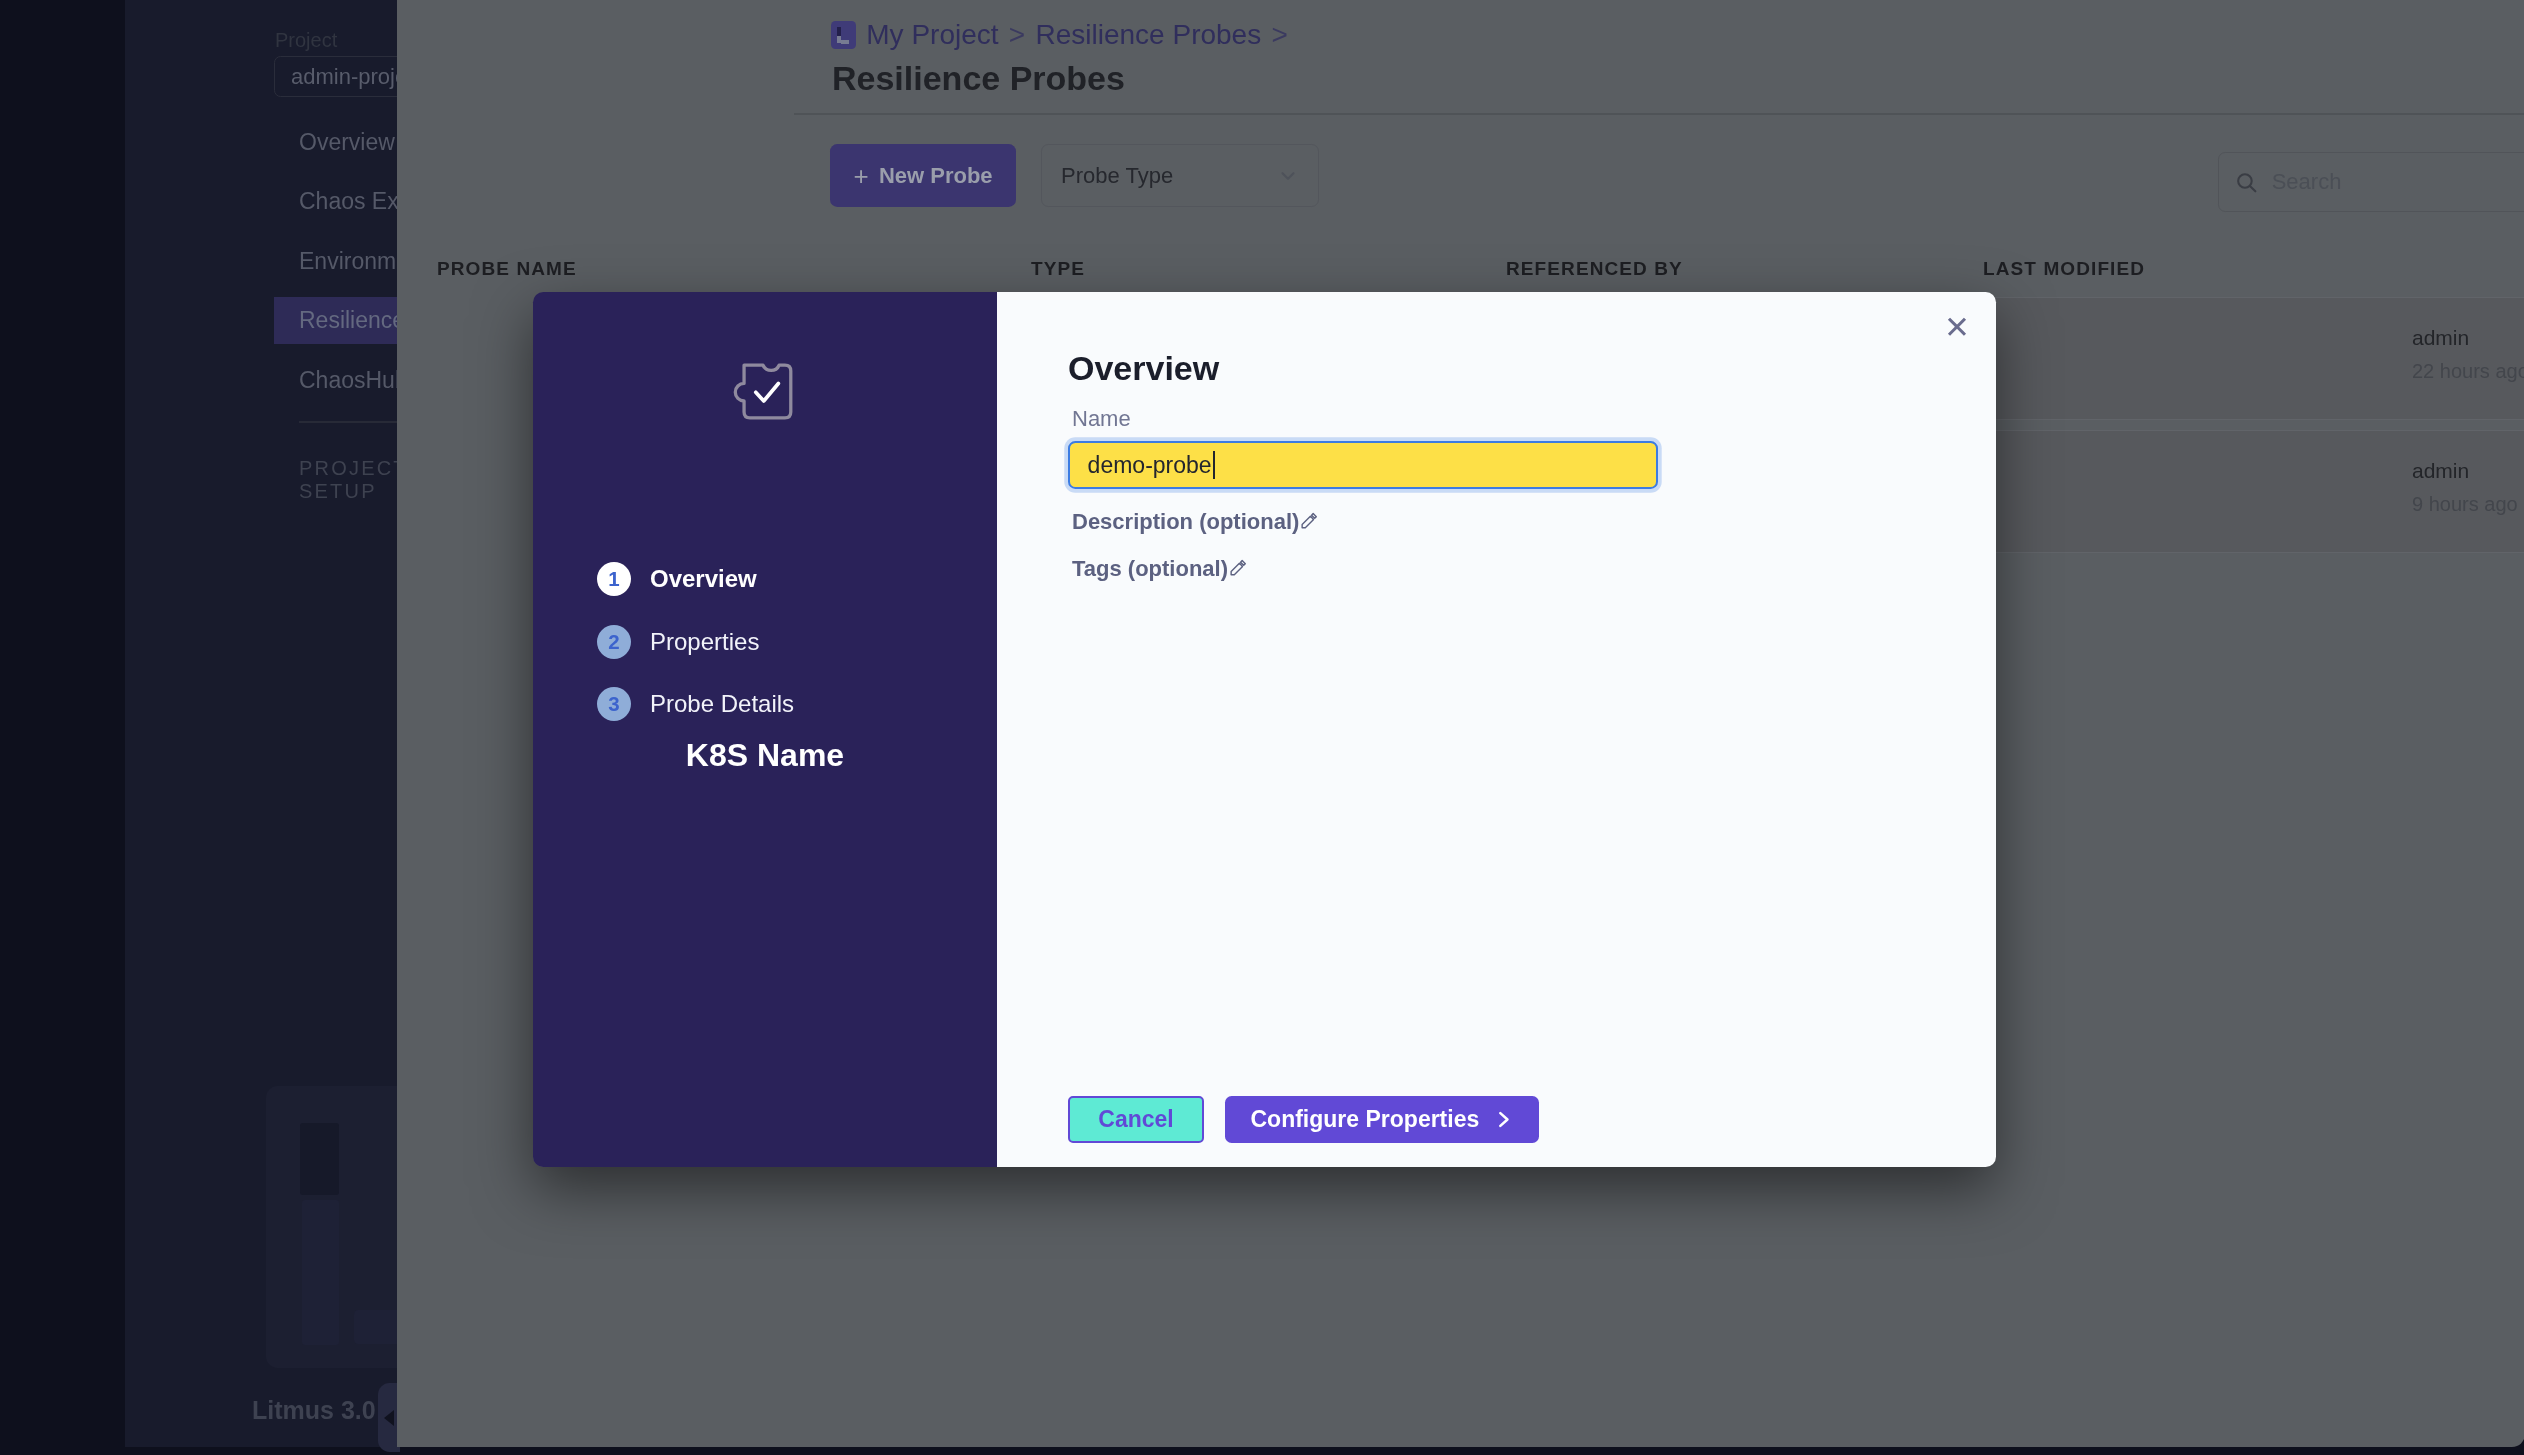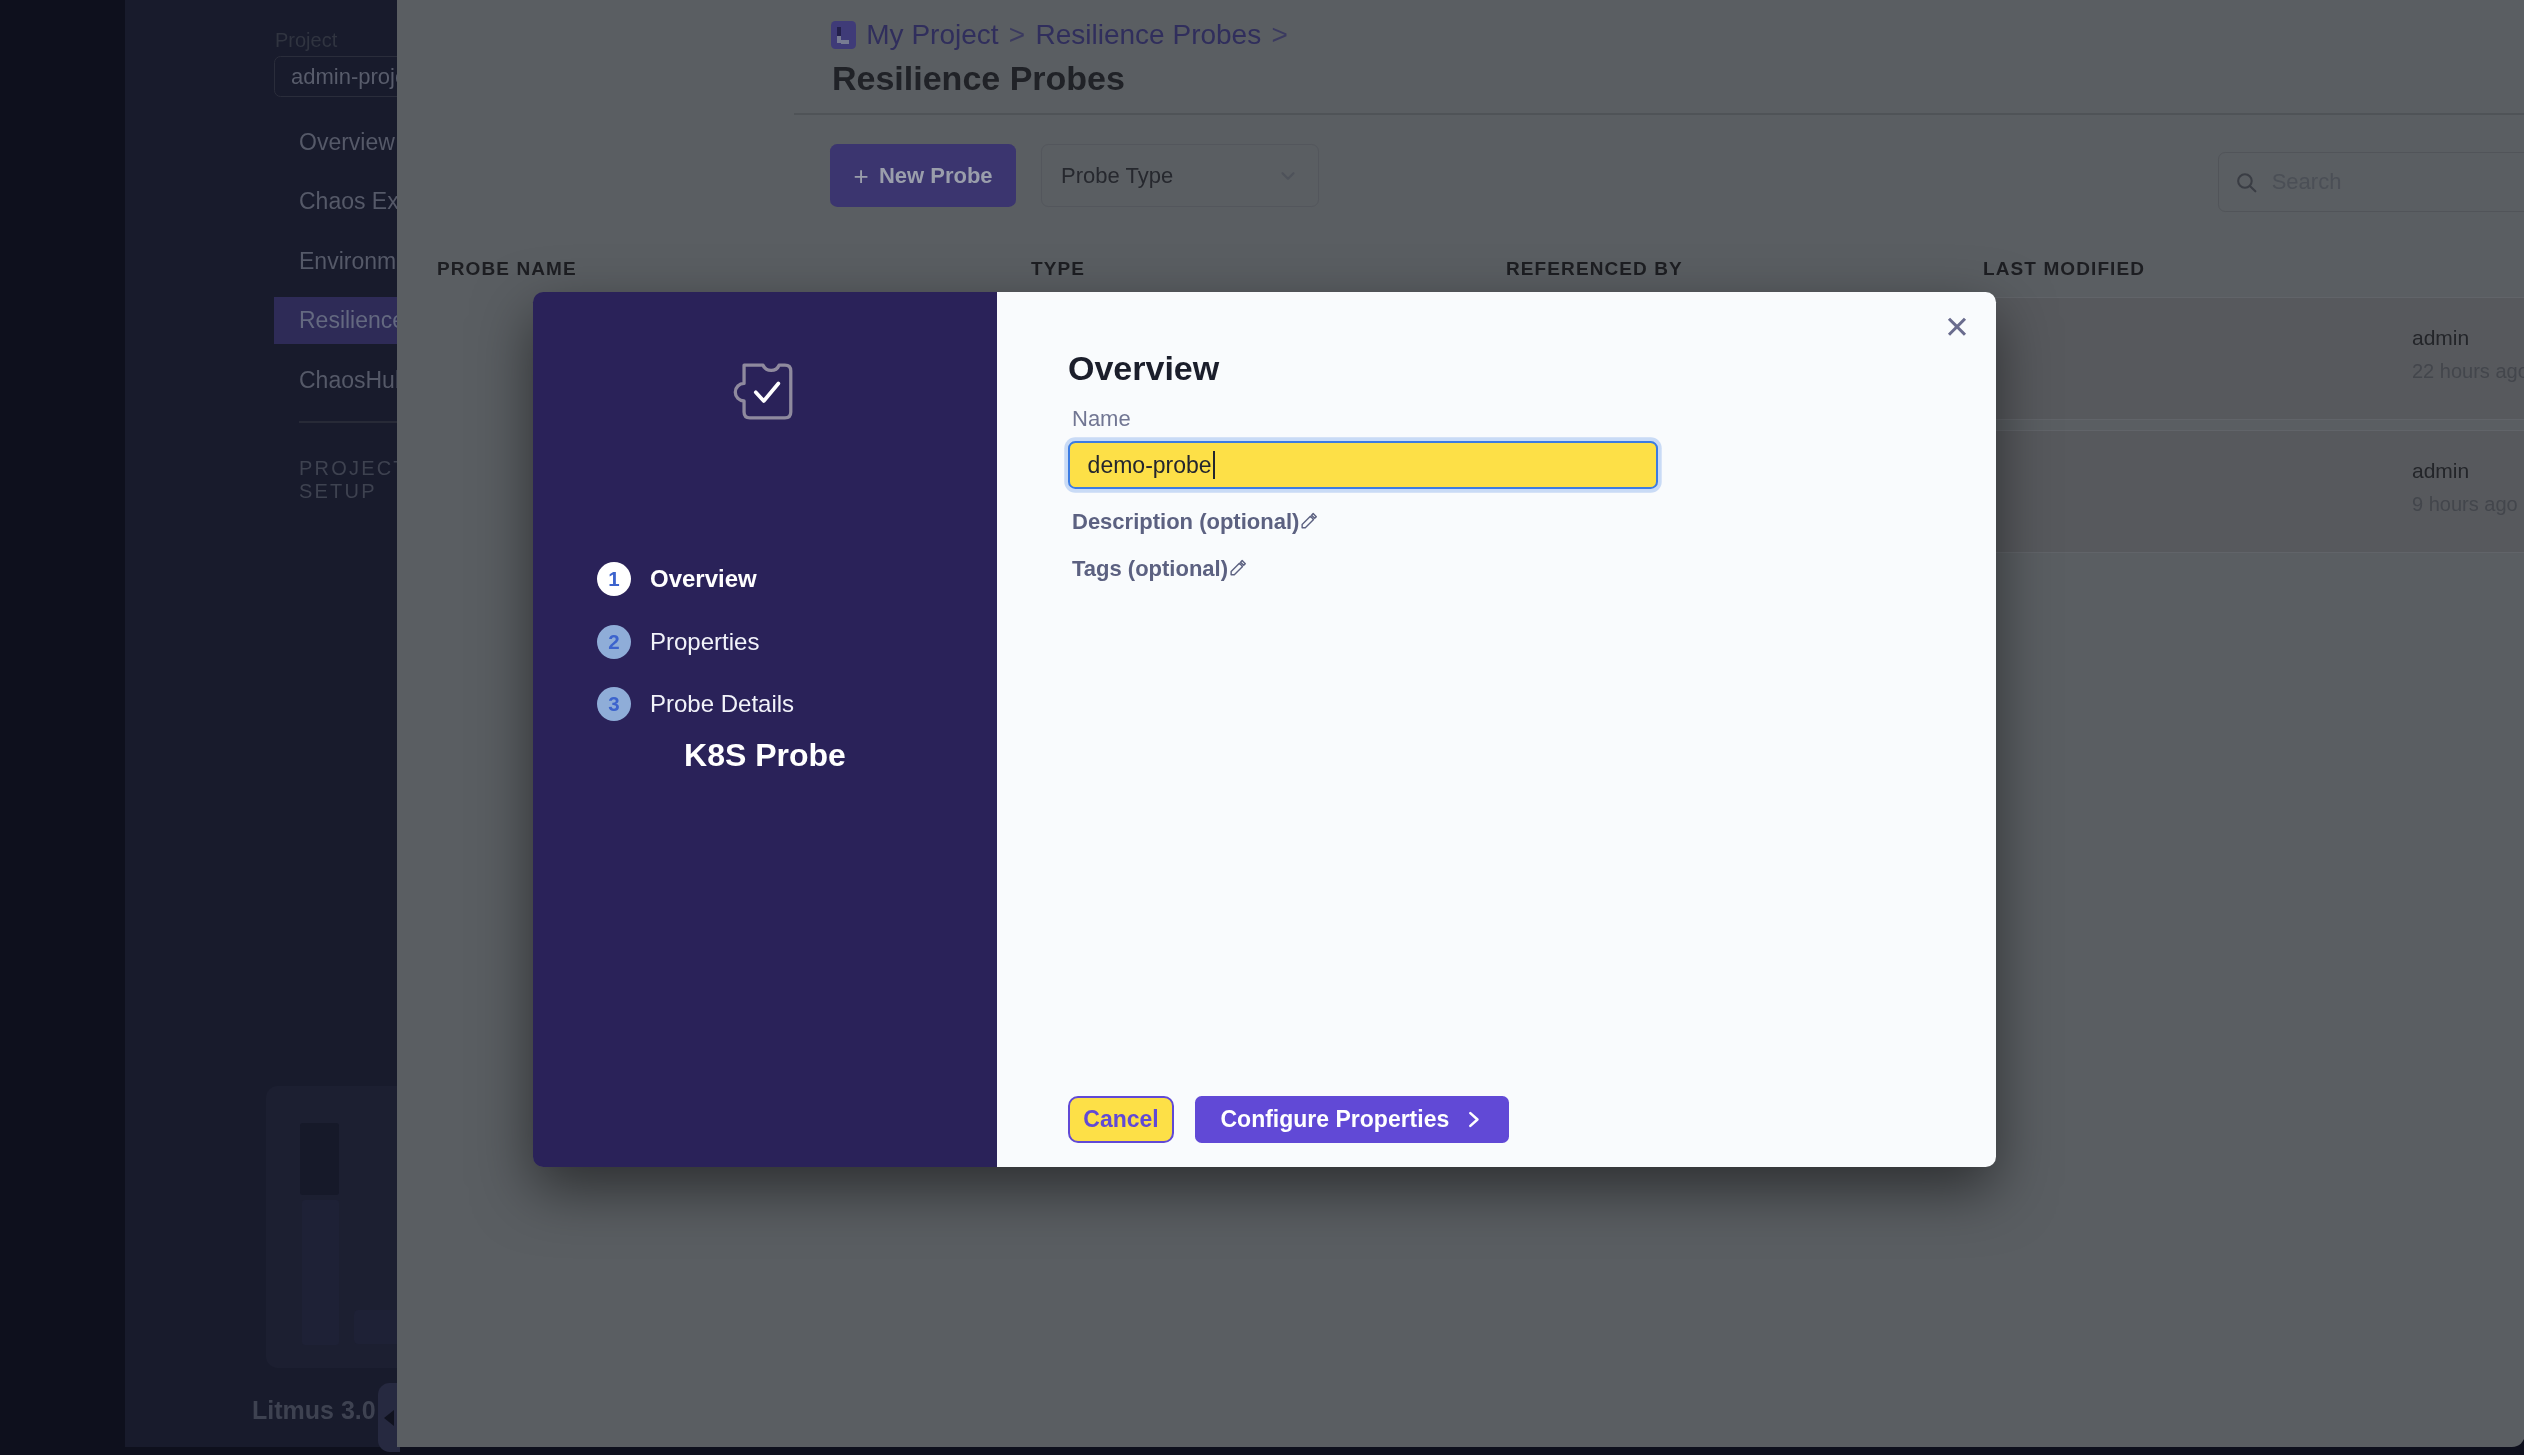--- a/index.html
+++ b/index.html
@@ -68,21 +68,21 @@
   .step-label{font-size:24px;color:#f2f3fa;}
   .step.first .step-label{font-weight:700;color:#ffffff;}
   .modal-right{position:absolute;left:464px;top:0;width:999px;height:875px;background:#f9fbfd;border-radius:0 10.3px 10.3px 0;}
   .modal-close{position:absolute;left:938px;top:13px;width:44px;height:44px;display:flex;align-items:center;justify-content:center;font-size:31px;color:#6a6c8e;cursor:pointer;}
   .modal-heading{position:absolute;left:71px;top:57px;font-size:34px;font-weight:700;color:#1b1e2b;}
   .name-label{position:absolute;left:75px;top:114px;font-size:22px;color:#717693;}
   .name-input{position:absolute;left:71px;top:149px;width:590px;height:48px;background:#fde047;border:2.2px solid #3c7ce2;border-radius:7.3px;box-shadow:0 0 0 3.7px rgba(60,124,226,.25);display:flex;align-items:center;padding:0 17.6px;font-size:23px;color:#23262e;}
   .caret{display:inline-block;width:2.2px;height:28px;background:#23262e;margin-left:1.5px;}
   .opt-row{position:absolute;left:75px;display:flex;align-items:center;font-size:22px;font-weight:700;color:#5c6181;}
   .footer-row{position:absolute;left:71px;top:804px;display:flex;align-items:center;gap:20.5px;}
-  .btn-cancel{width:106px;height:47px;background:#fde047;border:2.2px solid #6149d6;border-radius:10px;display:flex;align-items:center;justify-content:center;color:#6149d6;font-size:23px;font-weight:700;}
+  .btn-cancel{width:136px;height:47px;background:#5eead4;border:2.2px solid #6149d6;border-radius:5px;display:flex;align-items:center;justify-content:center;color:#6149d6;font-size:23px;font-weight:700;}
   .btn-configure{height:47px;padding:0 26px;background:#6149d6;border-radius:6.6px;display:flex;align-items:center;justify-content:center;gap:14.7px;color:#ffffff;font-size:23px;font-weight:700;}
 </style>
 </head>
 <body>
 
 <div id="app">
 
 
   <div class="sidenav">
     <div class="proj-label">Project</div>
@@ -183,21 +183,21 @@
   </div>
 
   <div class="modal">
     <div class="modal-left">
       <div class="puzzle-wrap">
         <svg width="73" height="73" viewBox="0 0 100 100" fill="none">
           <path d="M 22 14 H 48 A 12 12 0 0 0 70 14 H 78 Q 86 14 86 22 V 78 Q 86 86 78 86 H 30 Q 22 86 22 78 V 63 A 12 12 0 0 1 22 39 V 22 Q 22 14 22 14 Z" stroke="#8f8a9e" stroke-width="4.5" stroke-linejoin="round"></path>
           <polyline points="38,51 49,63 69,39" stroke="#ffffff" stroke-width="5" stroke-linecap="round" stroke-linejoin="round" fill="none"></polyline>
         </svg>
       </div>
-      <div class="probe-type-title">K8S Probe</div>
+      <div class="probe-type-title">K8S Name</div>
       <div class="step first" style="top:270px">
         <span class="step-circle current">1</span>
         <span class="step-label">Overview</span>
       </div>
       <div class="step" style="top:333px">
         <span class="step-circle todo">2</span>
         <span class="step-label">Properties</span>
       </div>
       <div class="step" style="top:395px">
         <span class="step-circle todo">3</span>

